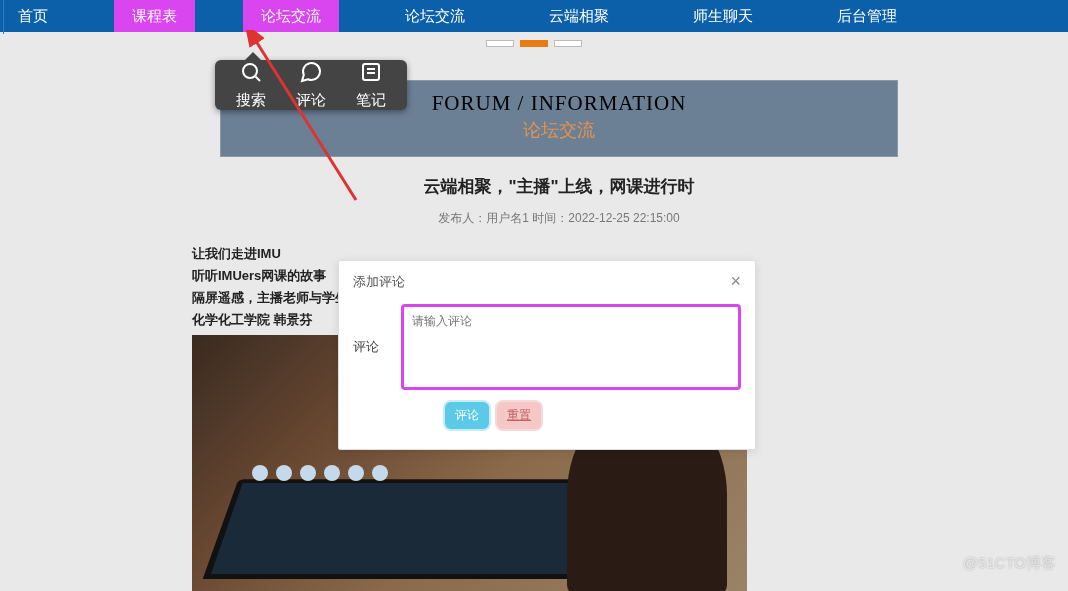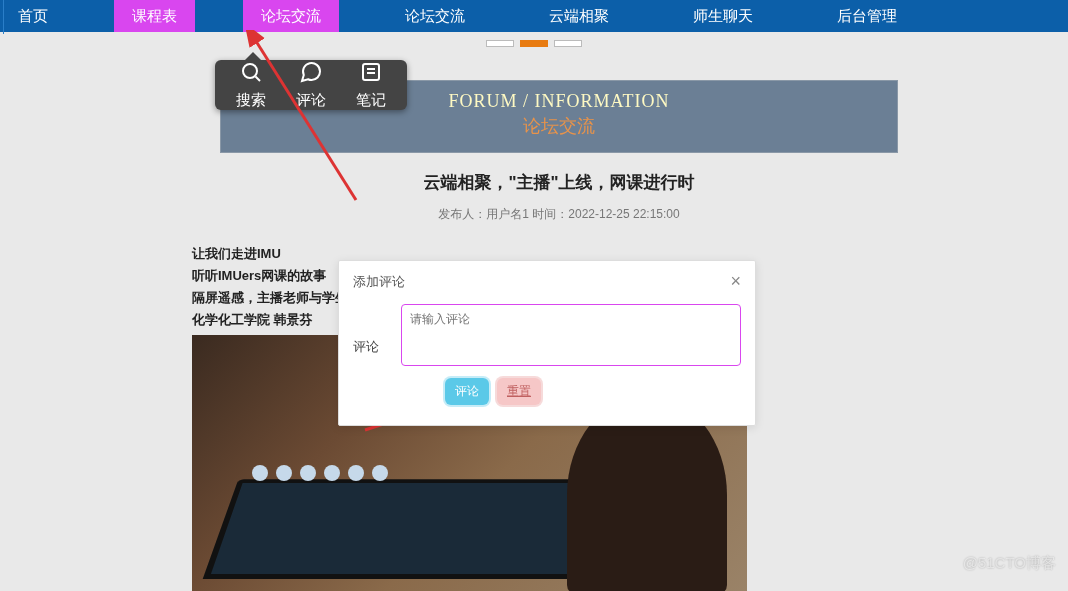--- a/index.html
+++ b/index.html
@@ -20,21 +20,21 @@
   .tool-pop .arrow { position:absolute; top:-8px; left:30px; width:0; height:0; border-left:8px solid transparent; border-right:8px solid transparent; border-bottom:8px solid #444; }
   .tool-pop .tool { display:flex; flex-direction:column; align-items:center; width:60px; cursor:pointer; font-size:15px; }
   .tool-pop .tool svg { width:24px; height:24px; stroke:#fff; fill:none; stroke-width:2; margin-bottom:4px; }
 
   
   .arrow-svg { position:absolute; pointer-events:none; z-index:20; }
 
   
   .banner-wrap { position:absolute; top:80px; left:220px; width:678px; }
   .banner { background:#6b7f95; border:1px solid #8a98a7; text-align:center; padding:10px 0 14px; }
-  .banner .eng { color:#fef9c3; font-size:18px; letter-spacing:1px; font-family:"Times New Roman",serif; }
+  .banner .eng { color:#000000; font-size:21px; letter-spacing:1px; font-family:"Times New Roman",serif; }
   .banner .chn { color:#e8934a; font-size:18px; margin-top:2px; }
 
   .article-head { text-align:center; margin-top:18px; }
   .article-head .title { font-weight:bold; font-size:17px; color:#222; }
   .article-head .meta { color:#777; font-size:12px; margin-top:12px; }
 
   .content { position:absolute; top:245px; left:192px; width:720px; font-size:13px; color:#222; }
   .content p { font-weight:bold; margin-bottom:4px; }
 
   .photo { position:absolute; top:335px; left:192px; width:555px; height:260px; background:linear-gradient(135deg,#3a2a20 0%,#6b4a33 30%,#8a6a4a 55%,#9a8368 100%); overflow:hidden; }
@@ -43,21 +43,21 @@
   .photo .icons { position:absolute; top:130px; left:60px; display:flex; gap:8px; }
   .photo .icons span { width:16px; height:16px; background:#c6d9ea; border-radius:50%; }
   .photo .person { position:absolute; right:20px; top:60px; width:160px; height:200px; background:#2a1c15; border-radius:50% 50% 10px 10px; }
 
   
   .modal { position:absolute; top:260px; left:338px; width:418px; background:#fff; border:1px solid #ddd; border-radius:2px; padding:10px 14px 20px; z-index:30; box-shadow:0 2px 10px rgba(0,0,0,.1); }
   .modal .m-head { display:flex; justify-content:space-between; align-items:center; font-size:13px; color:#555; padding-bottom:6px; }
   .modal .m-head .close { cursor:pointer; font-size:18px; color:#888; }
   .modal .m-body { display:flex; align-items:flex-start; margin-top:6px; }
   .modal .m-body .lbl { width:48px; font-size:13px; color:#444; padding-top:34px; }
-  .modal textarea { flex:1; height:62px; border:1px solid #d946ef; border-radius:4px; padding:6px 8px; font-size:12px; resize:none; color:#777; }
+  .modal textarea { flex:1; height:86px; border:3px solid #d946ef; border-radius:4px; padding:6px 8px; font-size:12px; resize:none; color:#777; }
   .modal .m-foot { display:flex; gap:8px; margin-top:12px; margin-left:92px; }
   .modal .btn { border:none; border-radius:6px; padding:5px 10px; font-size:12px; cursor:pointer; }
   .btn-primary { background:#5bc9e8; color:#fff; box-shadow:0 0 0 2px rgba(91,201,232,.35); }
   .btn-danger { background:#f6c7c7; color:#c06060; box-shadow:0 0 0 2px rgba(230,150,150,.35);text-decoration:underline; }
 
   .watermark { position:absolute; right:12px; bottom:18px; color:rgba(255,255,255,.55); font-size:15px; z-index:50; text-shadow:0 0 2px rgba(0,0,0,.3); }
 
   .rule-line { position:absolute; top:0; left:3px; width:1px; height:34px; background:#2a7ec8; }
 </style>
 </head>

